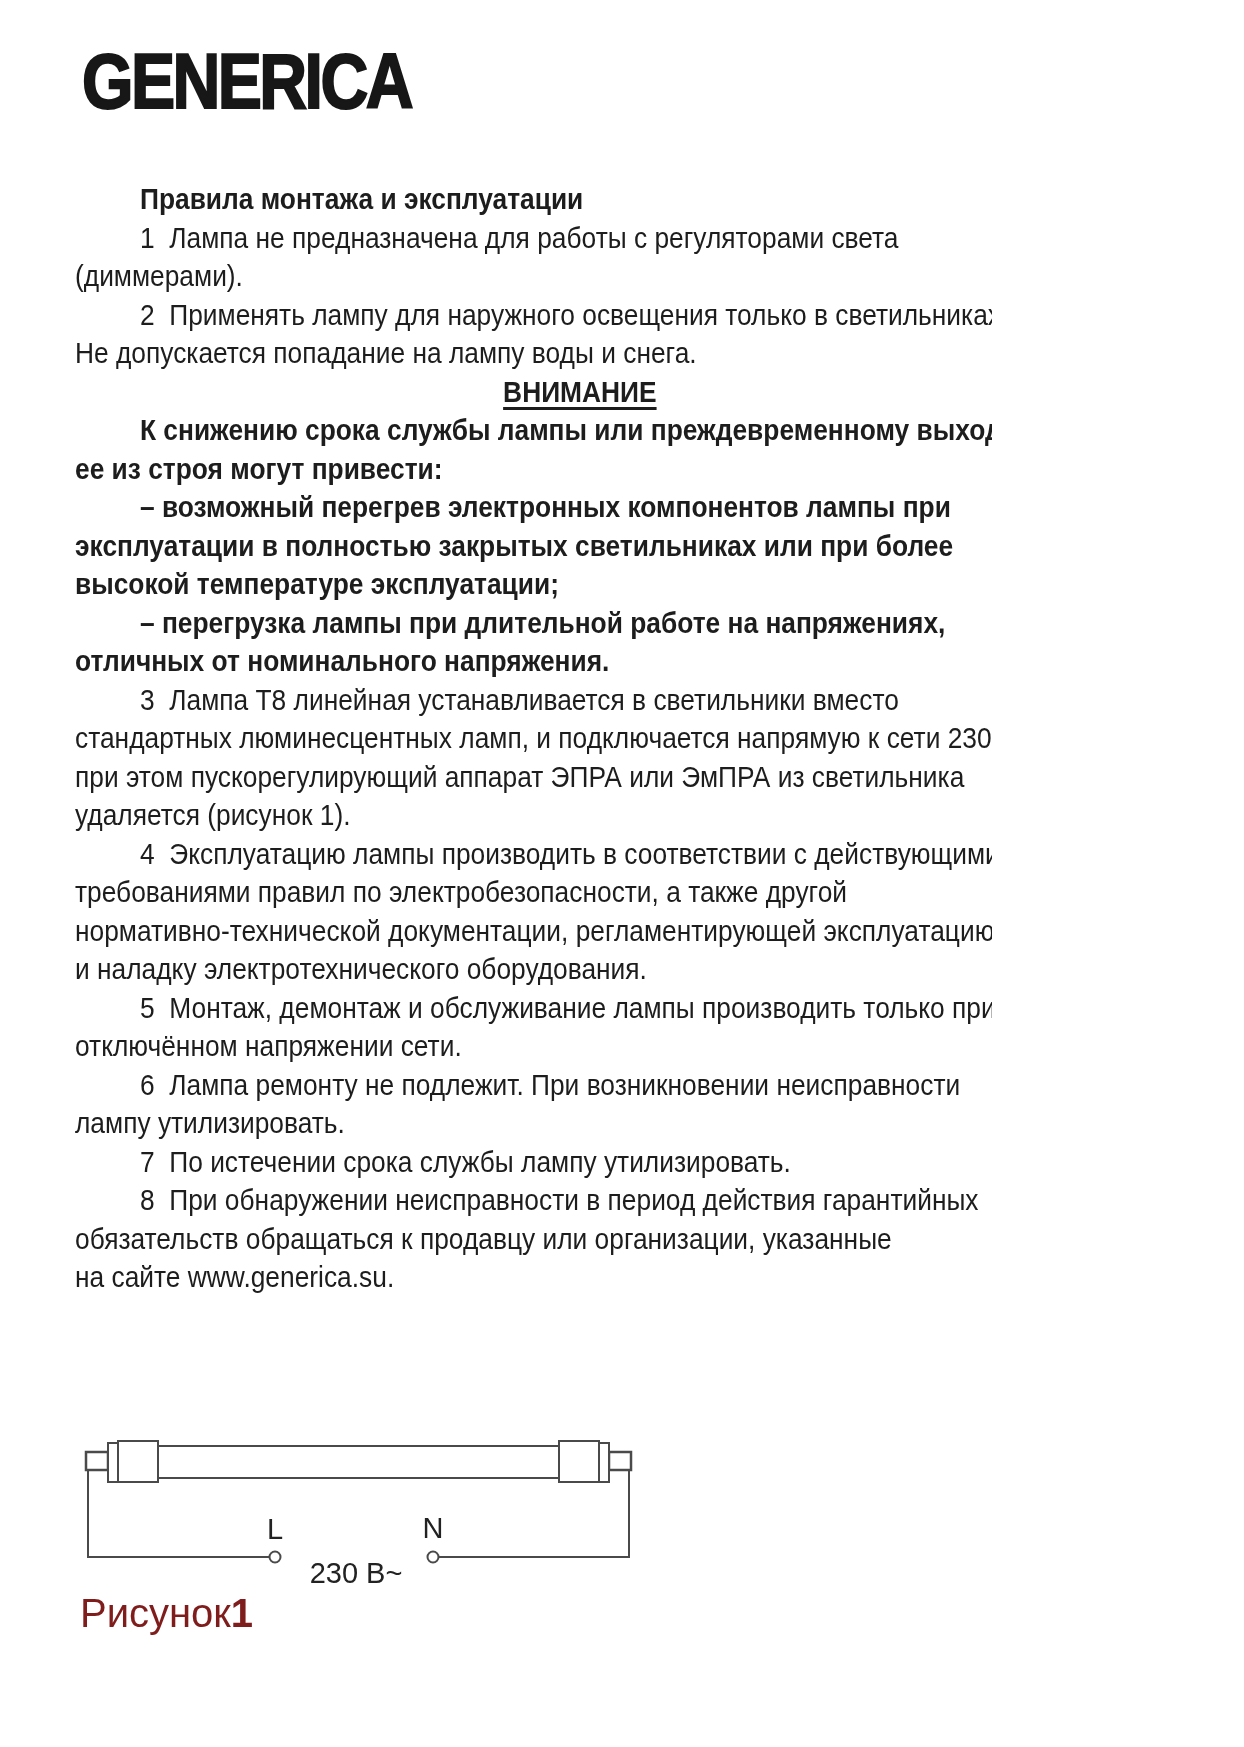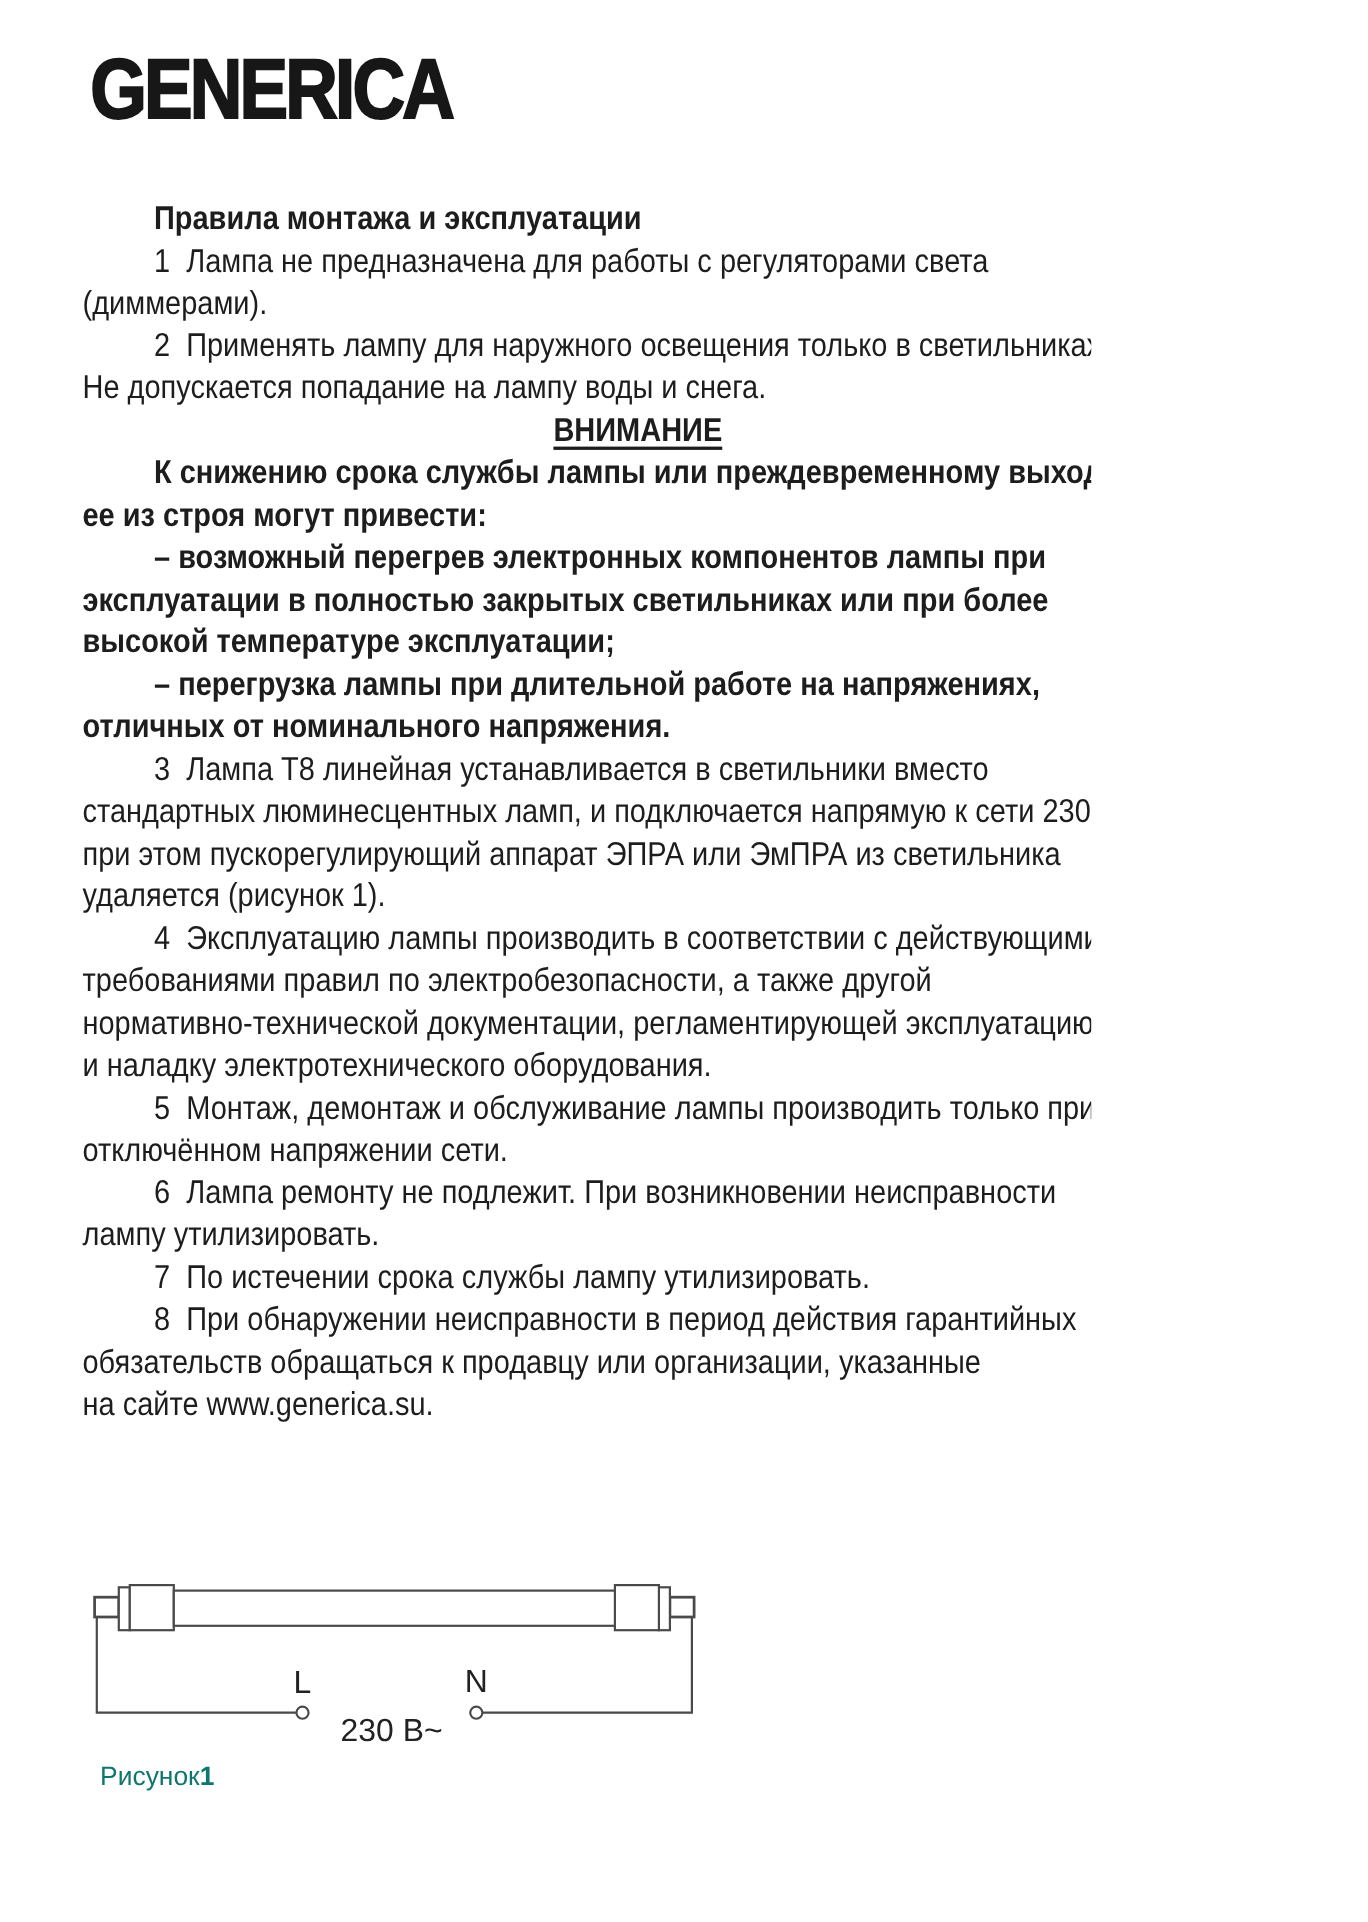--- a/index.html
+++ b/index.html
@@ -84,23 +84,23 @@
   }
   .figure-svg text {
     font-family: "Liberation Sans", sans-serif;
     font-size: 29px;
     fill: #222222;
   }
   .caption {
     position: absolute;
     left: 80px;
     top: 1591px;
-    margin: 11px;
-    font-size: 24px;
-    color: #0f766e;
+    margin: 0;
+    font-size: 40px;
+    color: #7f1d1d;
   }
   .caption b {
     font-weight: bold;
   }
 </style>
 </head>
 <body>
 
 <div class="page">
 

